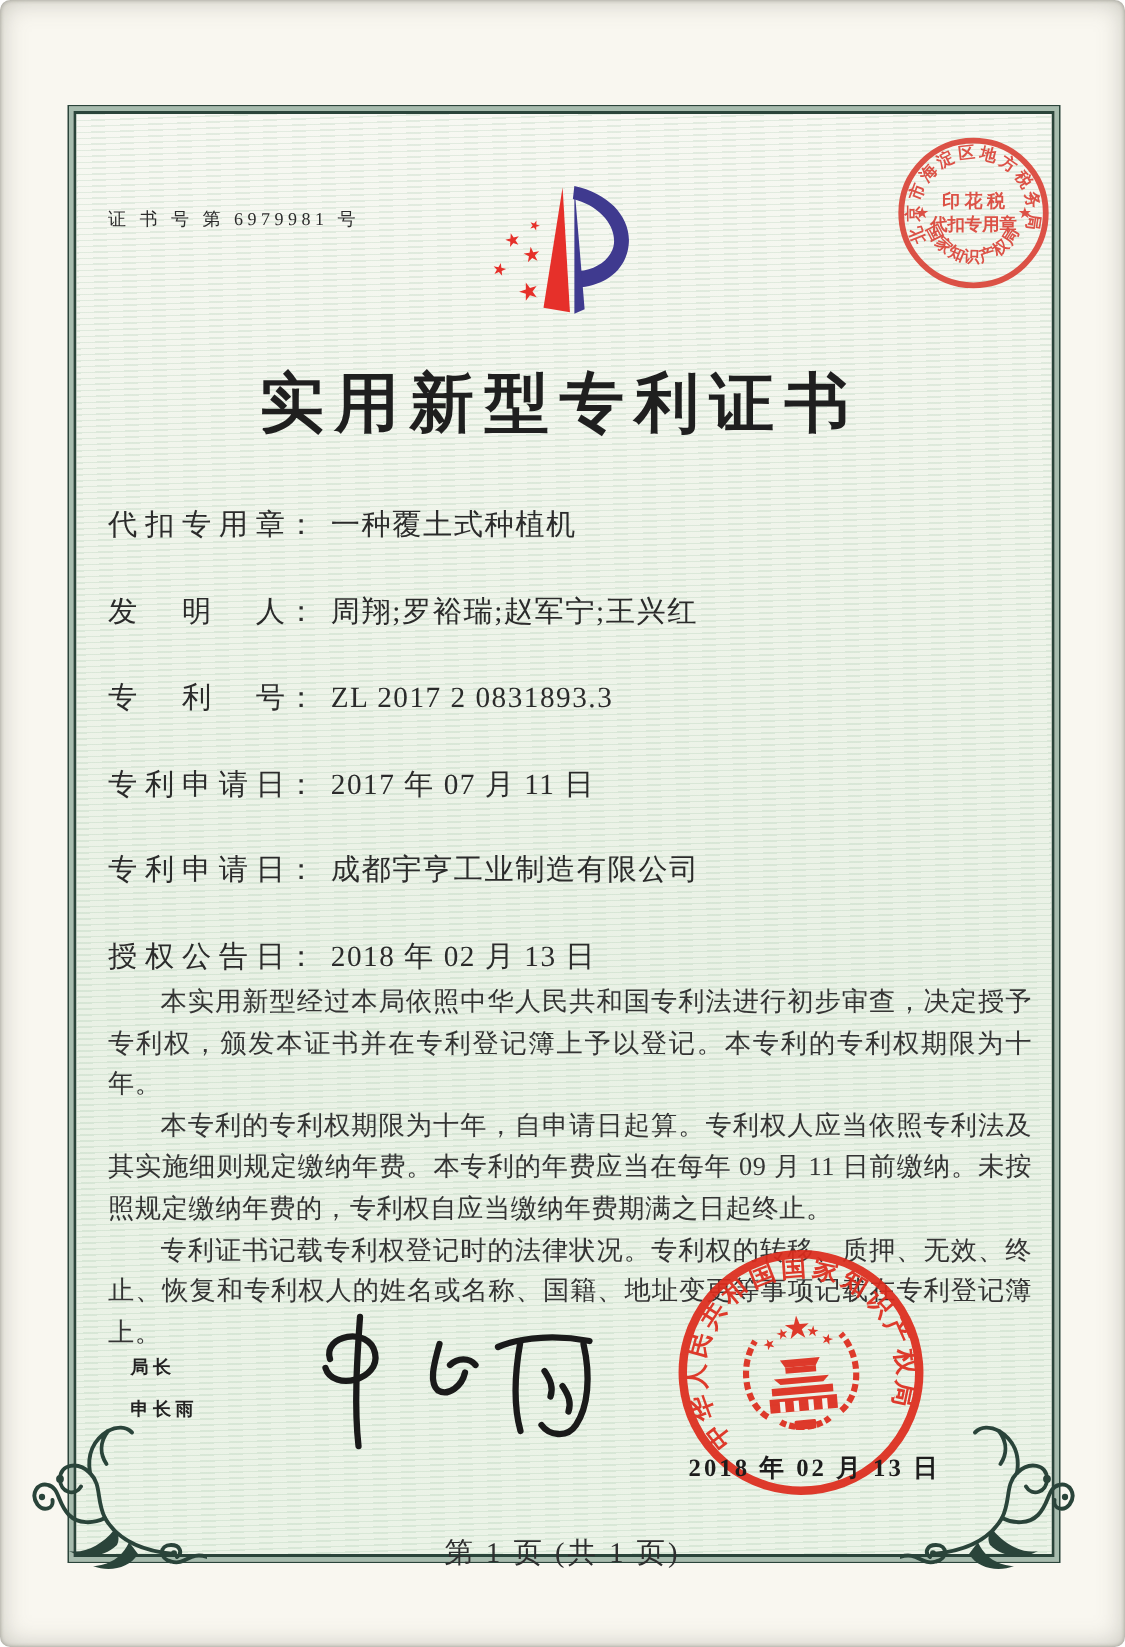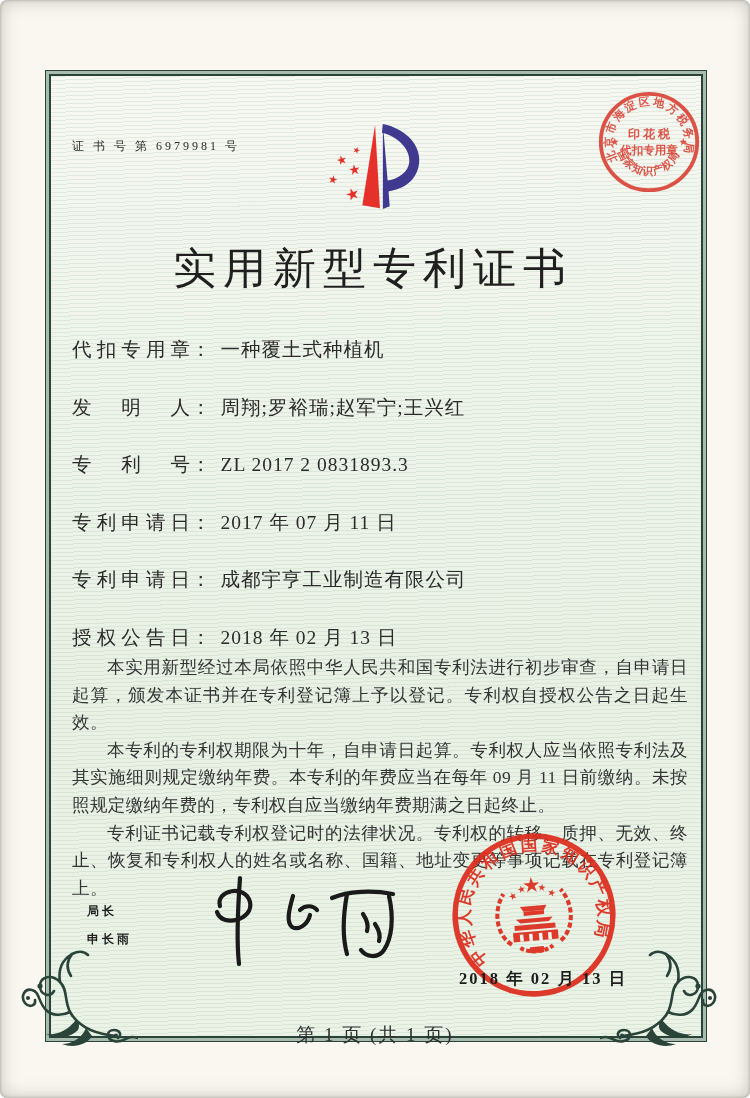--- a/index.html
+++ b/index.html
@@ -17,21 +17,21 @@
   .frame-mid{position:absolute;inset:0;border:3px solid #a7bcae;box-sizing:border-box;}
   .frame-inner{position:absolute;inset:0;border:2px solid var(--frame,#2a443a);box-sizing:border-box;}
   .panel{position:absolute;inset:0;
     background:
       repeating-linear-gradient(178deg, rgba(115,168,128,.16) 0 1px, rgba(255,255,255,0) 1px 4px),
       linear-gradient(180deg,#f7f8f2 0%,#eff4ea 30%,#e9f1e5 62%,#ebf3e7 100%);
   }
   
   .cert-no{position:absolute;left:72px;top:138px;font-size:12px;letter-spacing:3px;}
   .title{position:absolute;left:0;right:4px;top:240px;text-align:center;
-    font-size:43px;font-weight:normal;letter-spacing:7px;color:#1f1f1f;}
+    font-size:43px;font-weight:bold;letter-spacing:7px;color:#1f1f1f;}
   .fields{position:absolute;left:72px;top:336px;width:600px;display:flex;flex-direction:column;gap:30.5px;}
   .field-row{display:flex;align-items:baseline;font-size:19.5px;white-space:nowrap;}
   .field-label{display:inline-block;width:118px;text-align:justify;text-align-last:justify;}
   .field-colon{margin-left:1px;}
   .field-value{margin-left:10px;letter-spacing:1px;}
   .paras{position:absolute;left:72px;top:654px;width:616px;}
   .paras p{margin:0;text-indent:2em;font-size:17.5px;line-height:27.6px;
     text-align:justify;letter-spacing:.4px;color:#343434;}
   .commissioner{position:absolute;left:87px;top:903px;
     font-family:"Liberation Sans","DejaVu Sans",sans-serif;font-weight:600;
@@ -168,21 +168,21 @@
       <span class="field-value">成都宇亨工业制造有限公司</span>
     </div>
     <div class="field-row">
       <span class="field-label">授权公告日</span>
         <span class="field-colon">：</span>
       <span class="field-value">2018 年 02 月 13 日</span>
     </div>
   </div>
 
   <div class="paras">
-    <p>本实用新型经过本局依照中华人民共和国专利法进行初步审查，自申请日起算，颁发本证书并在专利登记簿上予以登记。专利权自授权公告之日起生效。</p>
+    <p>本实用新型经过本局依照中华人民共和国专利法进行初步审查，决定授予专利权，颁发本证书并在专利登记簿上予以登记。本专利的专利权期限为十年。</p>
     <p>本专利的专利权期限为十年，自申请日起算。专利权人应当依照专利法及其实施细则规定缴纳年费。本专利的年费应当在每年 09 月 11 日前缴纳。未按照规定缴纳年费的，专利权自应当缴纳年费期满之日起终止。</p>
     <p>专利证书记载专利权登记时的法律状况。专利权的转移、质押、无效、终止、恢复和专利权人的姓名或名称、国籍、地址变更等事项记载在专利登记簿上。</p>
   </div>
 
   <div class="commissioner">
     <span class="line">局长</span>
     <span class="line">申长雨</span>
   </div>
 
   <svg class="signature" width="215" height="105" viewBox="0 0 215 105">

